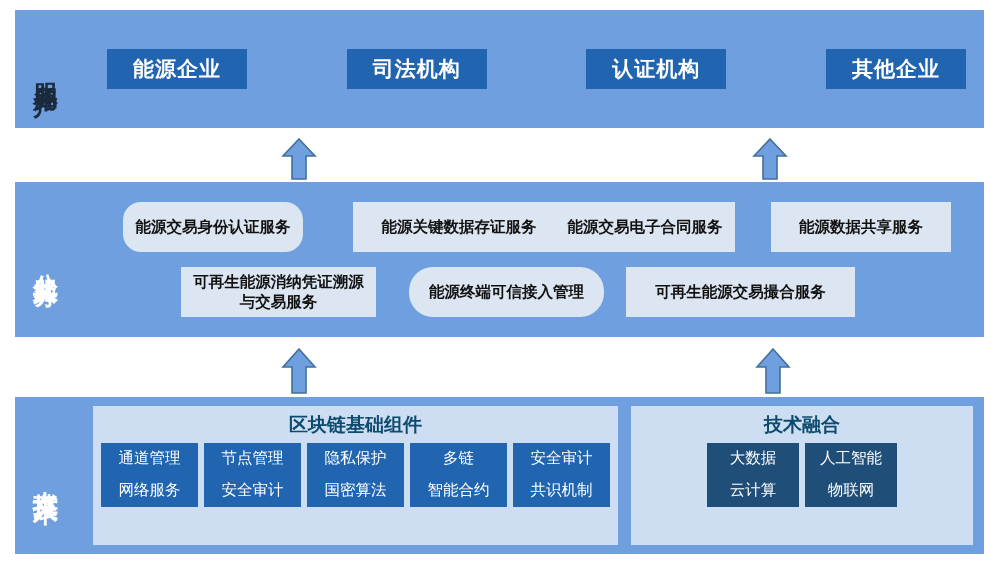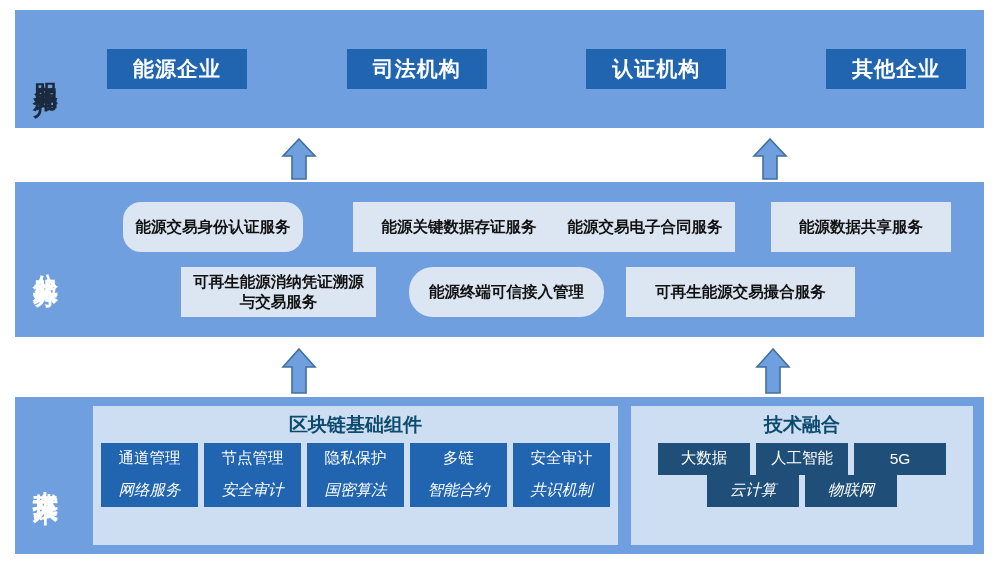--- a/index.html
+++ b/index.html
@@ -141,21 +141,21 @@
     color: #0c4a6e;
     line-height: 1.35;
     margin-bottom: 5px;
   }
   .chip-row {
     display: flex;
     flex-direction: row;
     justify-content: center;
     gap: 6px;
   }
-  .chip-row:last-child { margin-bottom: 16px; font-style: italic; }
+  .chip-row:last-child { margin-bottom: 16px; }
 
   .chip {
     color: #ffffff;
     font-size: 15.5px;
     height: 32px;
     display: flex;
     align-items: center;
     justify-content: center;
     box-sizing: border-box;
     padding: 0 6px;
@@ -248,21 +248,20 @@
           <div class="chip chip-bc">智能合约</div>
           <div class="chip chip-bc">共识机制</div>
         </div>
       </div>
 
       <div class="panel" id="panel-fusion">
         <div class="panel-title">技术融合</div>
         <div class="chip-row">
           <div class="chip chip-fu">大数据</div>
           <div class="chip chip-fu">人工智能</div>
-          <div class="chip chip-fu">5G</div>
         </div>
         <div class="chip-row">
           <div class="chip chip-fu">云计算</div>
           <div class="chip chip-fu">物联网</div>
         </div>
       </div>
 
     </div>
   </div>
 

